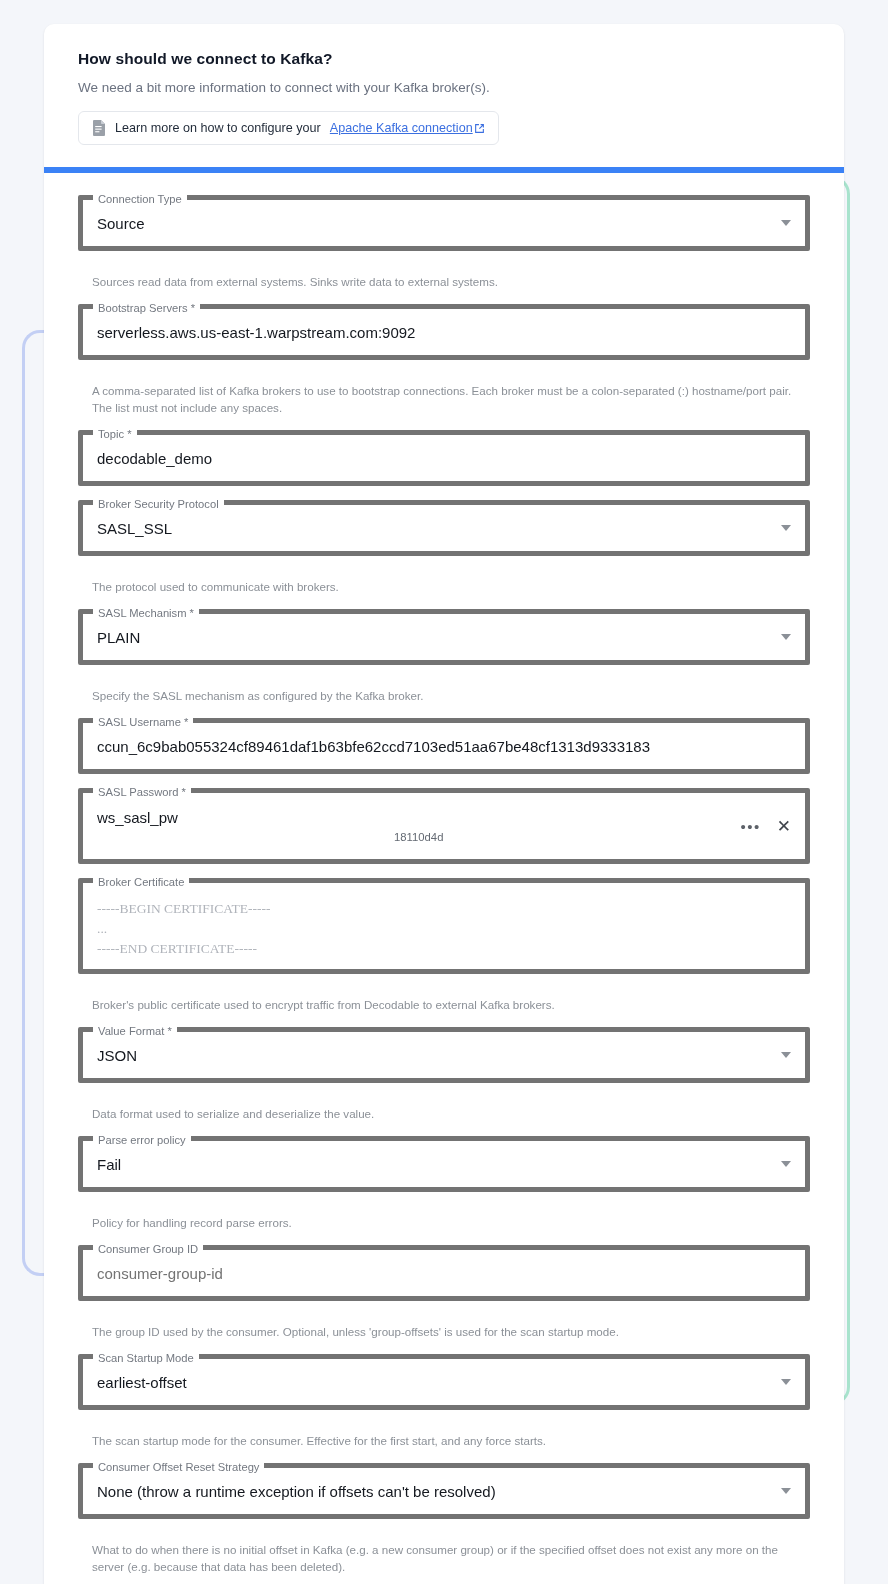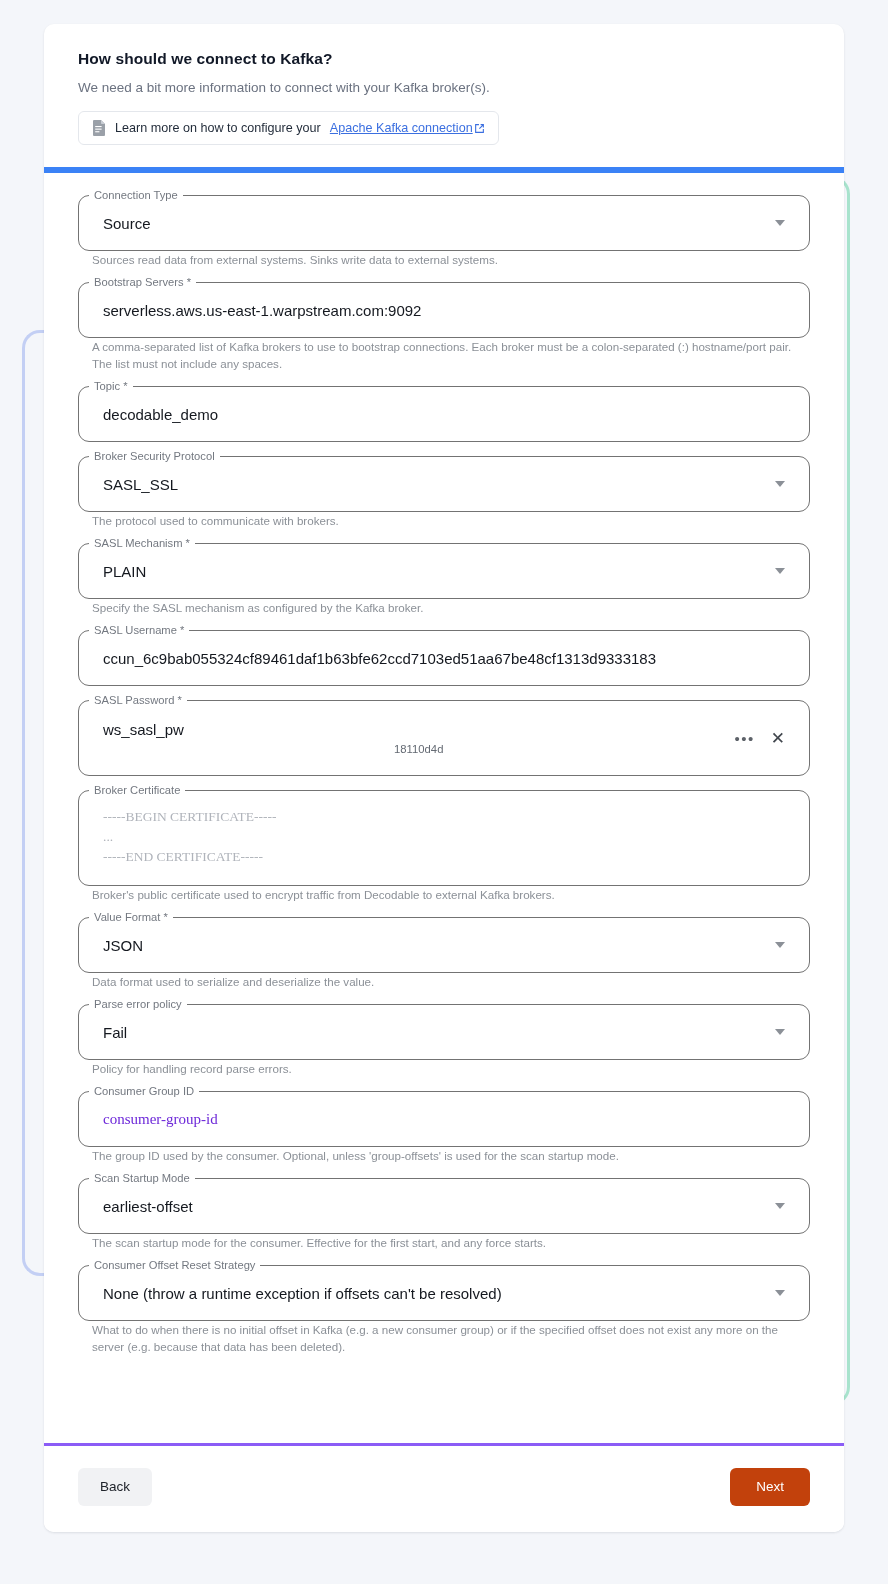--- a/index.html
+++ b/index.html
@@ -85,24 +85,24 @@
   .card-body {
     padding: 22px 34px 10px 34px;
     flex: 1 1 auto;
   }
 
   .field { margin-bottom: 4px; }
 
   
   .outlined {
     position: relative;
-    border: 1px solid #737373;
-    border-radius: 11px;
+    border: 5px solid #737373;
+    border-radius: 2px;
     background: #fff;
-    padding: 0 24px;
+    padding: 0 14px;
     height: 56px;
     display: flex;
     align-items: center;
   }
   .outlined.tall { height: 96px; align-items: flex-start; padding-top: 16px; }
   .outlined.pw { height: 76px; align-items: center; }
   .outlined .legend {
     position: absolute;
     top: -7px; left: 10px;
     background: #fff;
@@ -114,41 +114,41 @@
   }
   .outlined .legend .req { color: #737880; }
   .value {
     font-size: 15px;
     color: #14181f;
     flex: 1 1 auto;
     overflow: hidden;
     white-space: nowrap;
     text-overflow: ellipsis;
   }
-  .value.placeholder { color: #6d28d9; font-family: Liberation Serif, serif; }
+  .value.placeholder { color: #737373; }
   .value.mono {
     font-family: Liberation Serif, serif;
     font-size: 13.5px;
     color: #b0b4bb;
     white-space: pre-line;
     line-height: 20px;
   }
   .caret {
     flex: 0 0 auto;
     width: 0; height: 0;
     border-left: 5px solid transparent;
     border-right: 5px solid transparent;
     border-top: 6px solid #8b9097;
     margin-left: 10px;
   }
   .helper {
     font-size: 11.6px;
     color: #8b9097;
     line-height: 17px;
-    margin: 0 2px 14px 14px;
+    margin: 22px 2px 14px 14px;
     max-width: 700px;
   }
   .helper.nogap { margin-bottom: 16px; }
   .spacer-gap { height: 10px; }
 
   
   .secret-wrap { display: flex; align-items: center; width: 100%; }
   .secret-text { flex: 1 1 auto; }
   .secret-name { font-size: 15px; color: #14181f; line-height: 20px; }
   .secret-id { font-size: 11.3px; color: #646a73; line-height: 16px; margin-top: 1px; text-align: center; }

